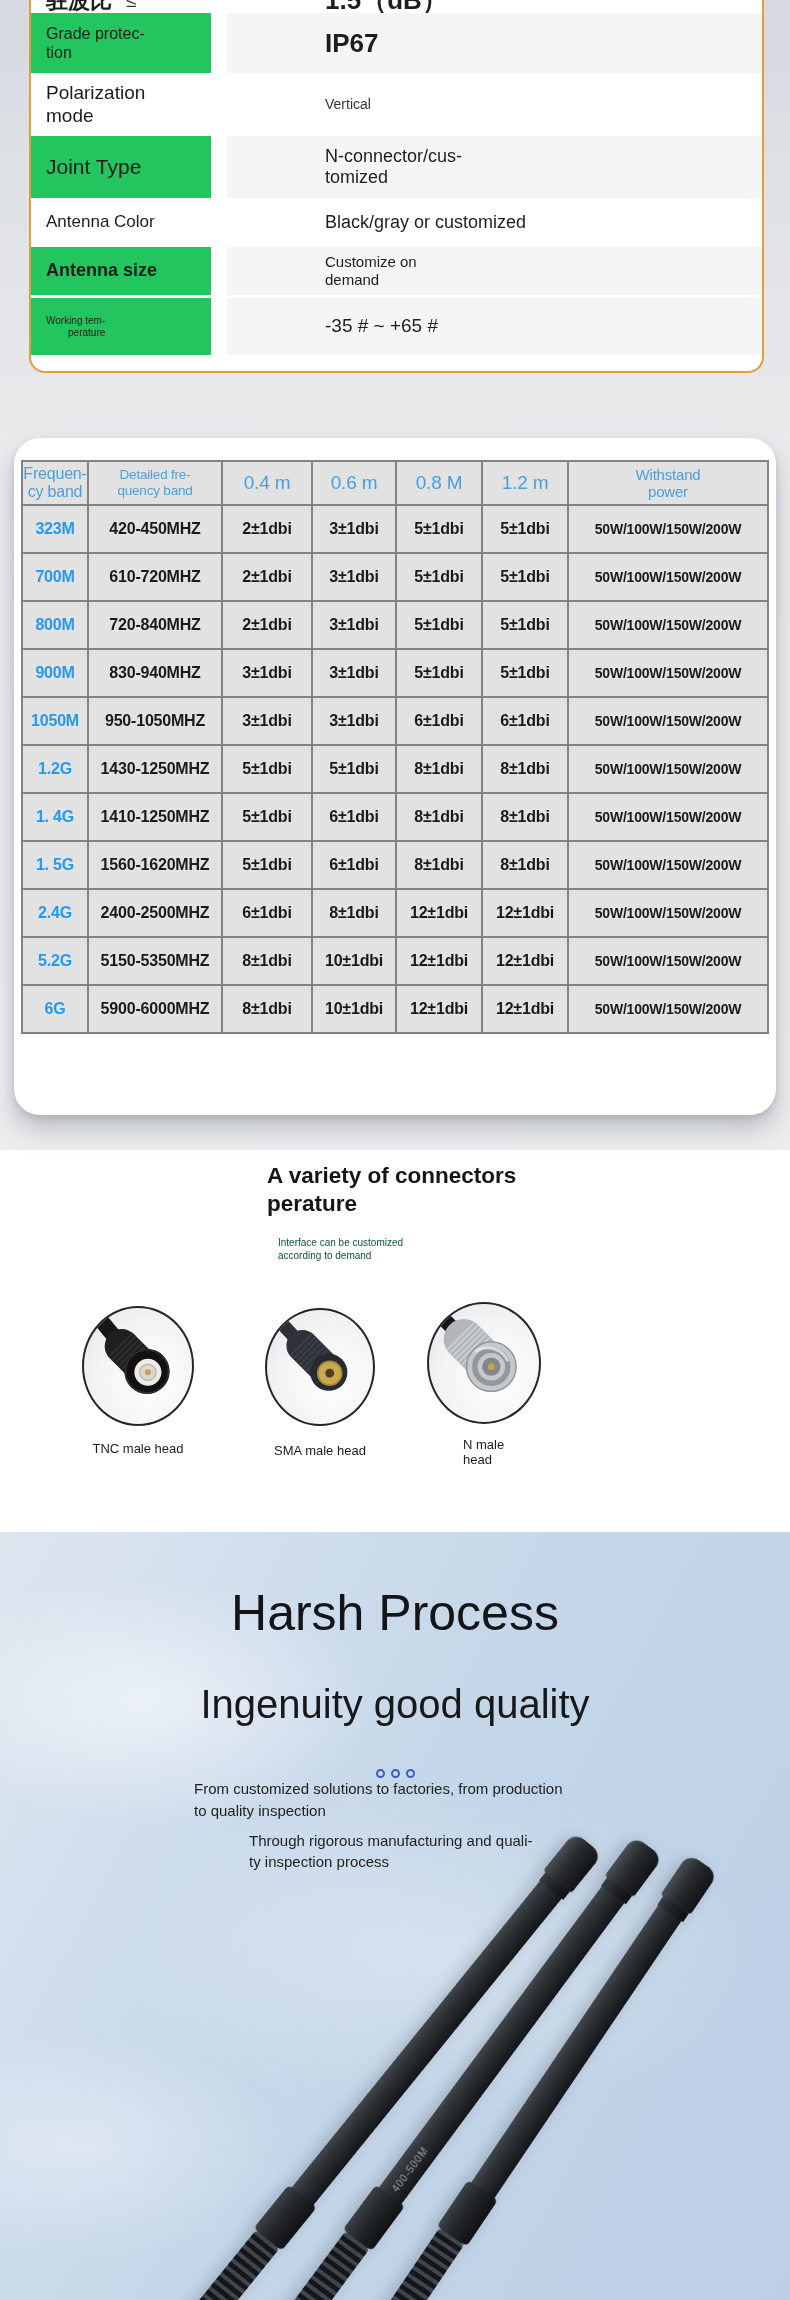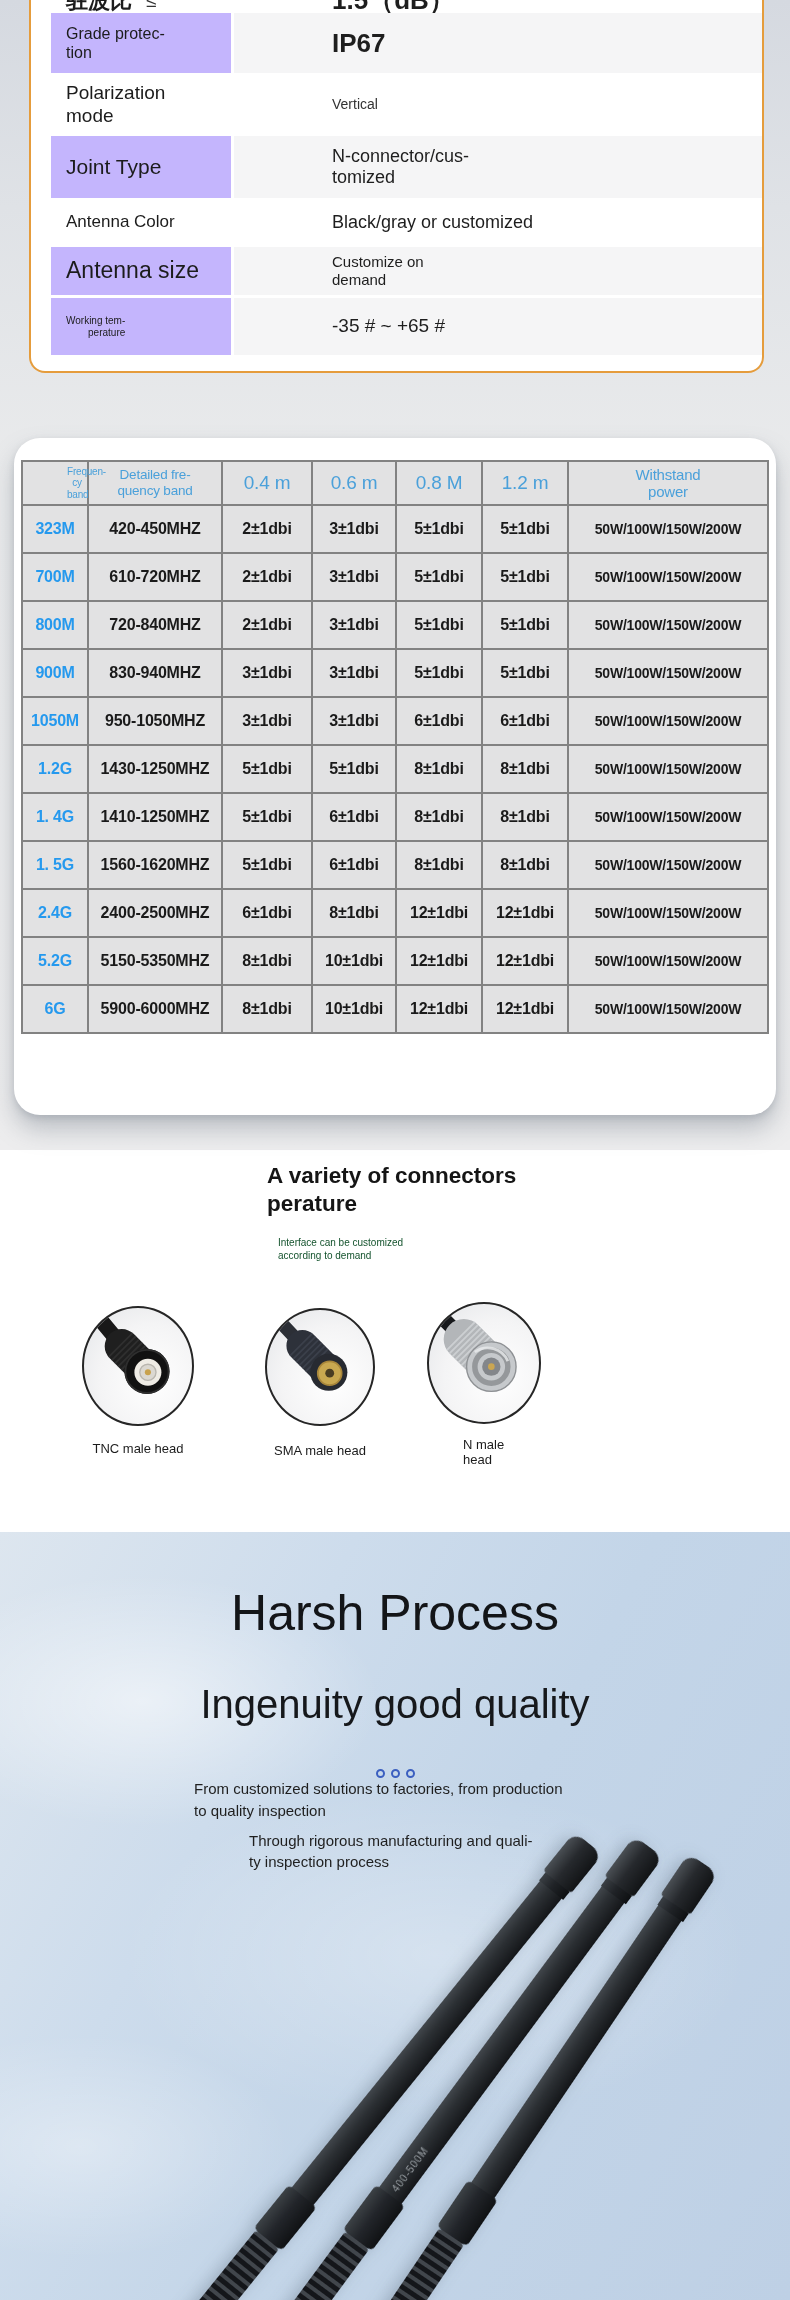--- a/index.html
+++ b/index.html
@@ -8,49 +8,49 @@
 
   
   .bg-top { position: absolute; left: 0; top: 0; width: 790px; height: 1150px;
     background: linear-gradient(180deg, #d5d9e0 0%, #dfe2e6 18%, #eaebec 42%, #ededee 100%); }
   .bg-connectors { position: absolute; left: 0; top: 1150px; width: 790px; height: 382px; background: #ffffff; }
 
   
   .spec-card { position: absolute; left: 29px; top: 0; width: 735px;
     background: #ffffff; border: 2px solid #e59c3c; border-top: none;
     border-radius: 0 0 16px 16px; padding-bottom: 16px; overflow: hidden; }
-  .spec-row { display: grid; grid-template-columns: 180px 1fr; column-gap: 3px; align-items: center; padding-left: 20px; }
+  .spec-row { display: grid; grid-template-columns: 180px 1fr; column-gap: 16px; align-items: center; }
   .spec-row .cell-label { height: 100%; display: flex; align-items: center; padding-left: 15px;
     color: #1c1c1c; line-height: 1.2; white-space: pre-line; }
   .spec-row .cell-value { height: 100%; display: flex; align-items: center; padding-left: 98px;
     color: #1e1e1e; line-height: 1.18; white-space: pre-line; }
-  .spec-row.tone-gray .cell-label { background: #c4b5fd; }
+  .spec-row.tone-gray .cell-label { background: #22c55e; }
   .spec-row.tone-gray .cell-value { background: #f5f5f6; }
   .spec-row.partial { height: 13px; overflow: hidden; position: relative; }
   .spec-row.partial .cell-label { font-size: 22px; font-weight: 700; transform: translateY(-14px); white-space: nowrap; }
   .spec-row.partial .cell-label .op { font-size: 19px; font-weight: 400; margin-left: 14px; color: #333; }
   .spec-row.partial .cell-value { font-size: 26px; font-weight: 700; transform: translateY(-15px); }
   .spec-row.r0 { height: 60px; } .spec-row.r0 .cell-label { font-size: 16px; } .spec-row.r0 .cell-value { font-size: 26px; font-weight: 700; }
   .spec-row.r1 { height: 63px; } .spec-row.r1 .cell-label { font-size: 19px; } .spec-row.r1 .cell-value { font-size: 14px; color: #333; }
   .spec-row.r2 { height: 62px; } .spec-row.r2 .cell-label { font-size: 21px; } .spec-row.r2 .cell-value { font-size: 18px; }
   .spec-row.r3 { height: 49px; } .spec-row.r3 .cell-label { font-size: 17px; } .spec-row.r3 .cell-value { font-size: 18px; }
-  .spec-row.r4 { height: 48px; } .spec-row.r4 .cell-label { font-size: 23px; } .spec-row.r4 .cell-value { font-size: 15px; }
+  .spec-row.r4 { height: 48px; } .spec-row.r4 .cell-label { font-size: 18px; font-weight: bold; } .spec-row.r4 .cell-value { font-size: 15px; }
   .spec-row.r5 { height: 57px; margin-top: 3px; } .spec-row.r5 .cell-label { font-size: 10px; text-align: right; } .spec-row.r5 .cell-value { font-size: 19px; }
 
   
   .table-card { position: absolute; left: 14px; top: 438px; width: 762px; height: 677px;
     background: #ffffff; border-radius: 26px;
     box-shadow: 0 14px 24px rgba(105, 115, 128, 0.38), 0 3px 6px rgba(120, 128, 138, 0.25);
     padding-top: 22px; }
   .gain-table { width: 746px; margin: 0 auto; border-collapse: collapse; table-layout: fixed;
     border: 2px solid #5e5e5e; }
   .gain-table th, .gain-table td { border: 2px solid #828282; text-align: center; vertical-align: middle;
     white-space: pre-line; letter-spacing: -0.2px; }
   .gain-table th { height: 44px; color: #4aa0da; font-weight: 400; line-height: 1.15; }
-  .gain-table th:nth-child(1) { font-size: 10px; padding-left: 44px; }
+  .gain-table th:nth-child(1) { font-size: 16px; }
   .gain-table th:nth-child(2) { font-size: 13.5px; }
   .gain-table th:nth-child(3), .gain-table th:nth-child(4),
   .gain-table th:nth-child(5), .gain-table th:nth-child(6) { font-size: 19px; }
   .gain-table th:nth-child(7) { font-size: 15px; }
   .gain-table td { height: 48px; background: #e2e2e3; color: #1a1a1a; font-weight: 700; font-size: 16px; }
   .gain-table th { background: #e2e2e3; }
   .gain-table td:first-child { color: #2599ee; }
   .gain-table td:last-child { font-size: 14px; }
 
   

